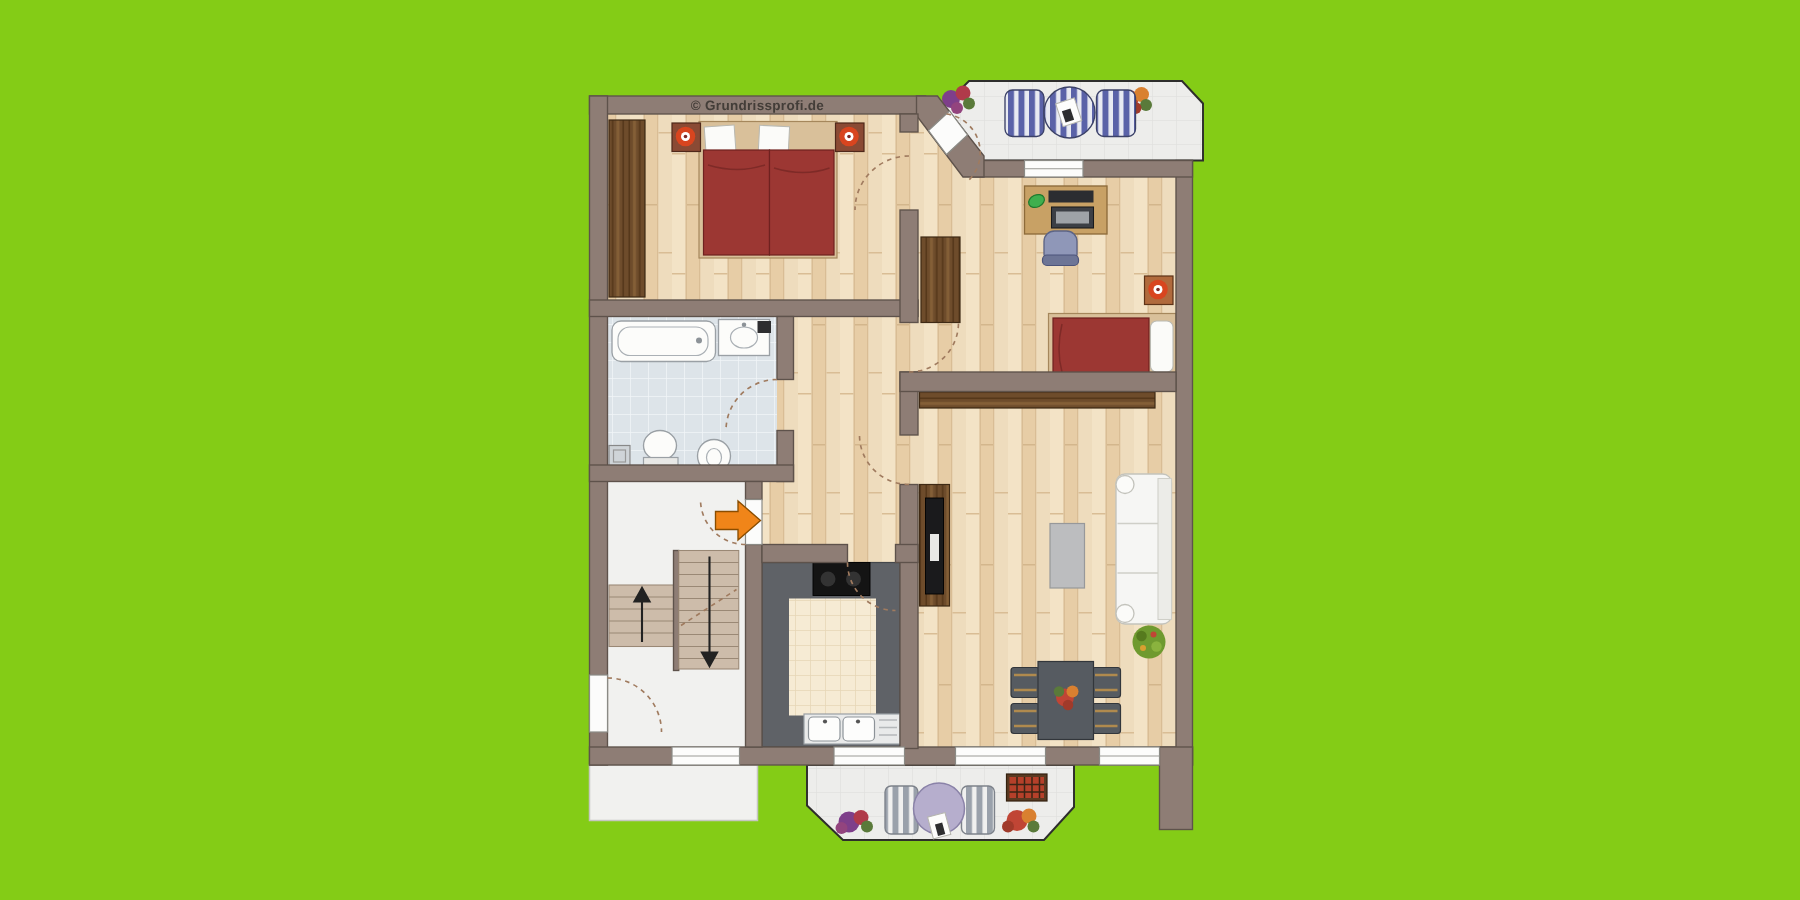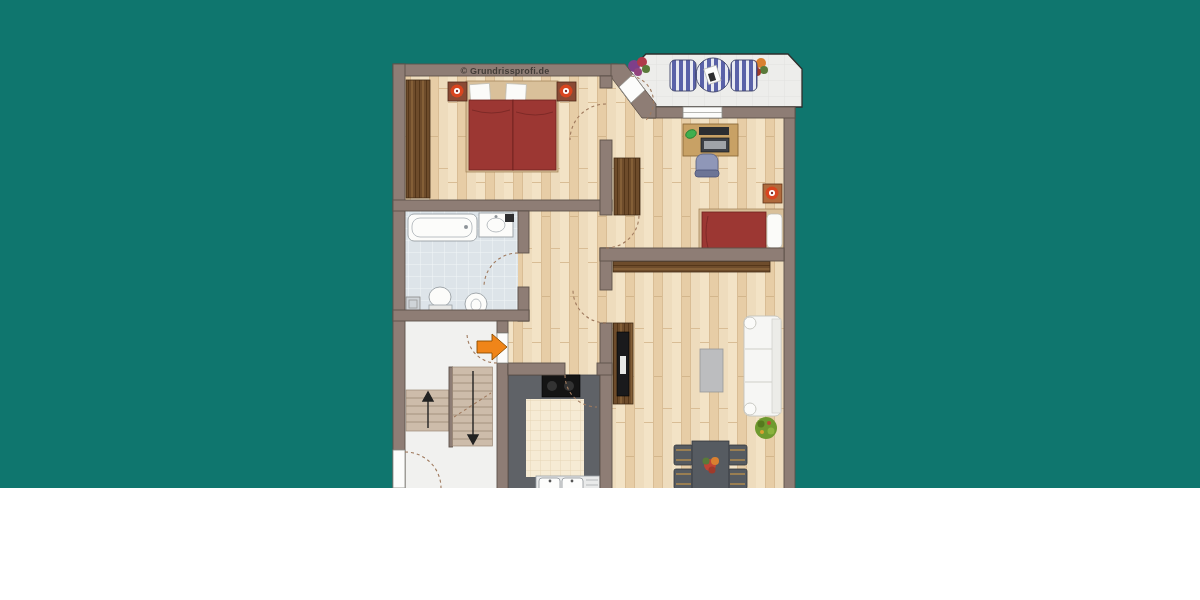--- a/index.html
+++ b/index.html
@@ -1,16 +1,16 @@
 <!DOCTYPE html>
 <html style="--wall: #8e7d75; --wallOutline: #5e524b; --doorArc: #a07b5f; --counter: #5f6267; --bedRed: #9c3733; --sofa: #f6f6f4; --accentOrange: #f08519; --tableBlue: #5a62a8; --tableLavender: #b6aecd; --stairFloor: #f1f1ef; --diningDark: #565b61; --coffeeGray: #bcbdbf; --plantGreen: #6f9a2f; --lampOrange: #d8451f; --copyrightColor: #433d38;"><head>
 <meta charset="utf-8">
 <style>
   html,body{margin:0;padding:0;background:#ffffff;}
-  .stage{width:1200px;height:488px;position:relative;background:#0f766e;overflow:hidden;}
+  .stage{width:1200px;height:600px;position:relative;background:#84cc16;overflow:hidden;}
   svg{display:block;}
   .wall{fill:var(--wall);stroke:var(--wallOutline);stroke-width:.9;}
   .win{fill:#fcfcfb;stroke:#8a8a85;stroke-width:.8;}
   .winline{stroke:#9a9a95;stroke-width:.7;}
   .arc{fill:none;stroke:var(--doorArc);stroke-width:1.1;stroke-dasharray:3 3;}
   .balc{fill:url(#pBalc);stroke:#2e2e2c;stroke-width:1.3;}
   .terr{fill:var(--stairFloor);stroke:#c6c6c2;stroke-width:1;}
   .woodfloor{fill:url(#pWood);}
   .bathfloor{fill:url(#pBath);}
   .kitchfloor{fill:url(#pKitch);}

